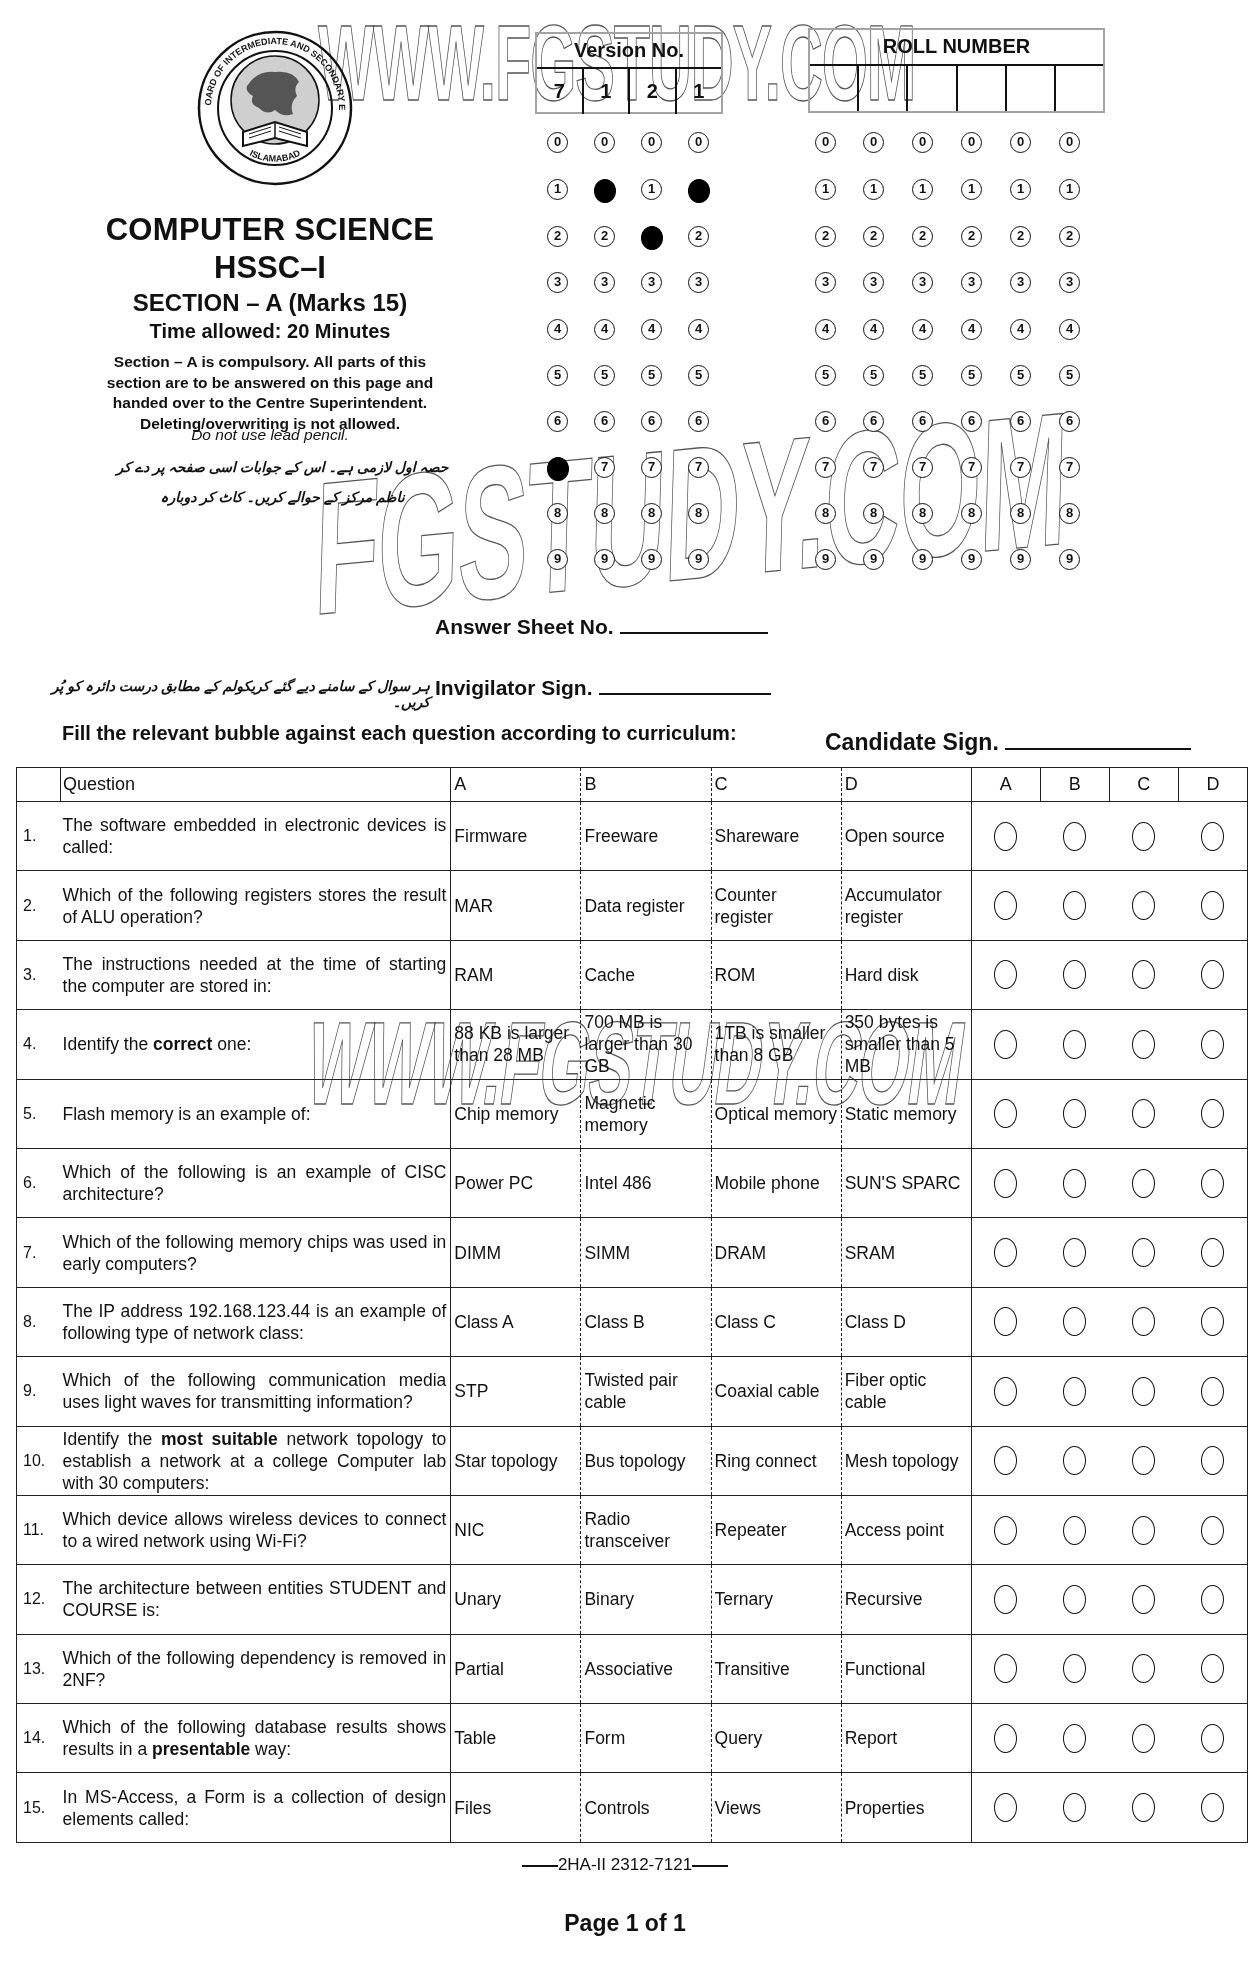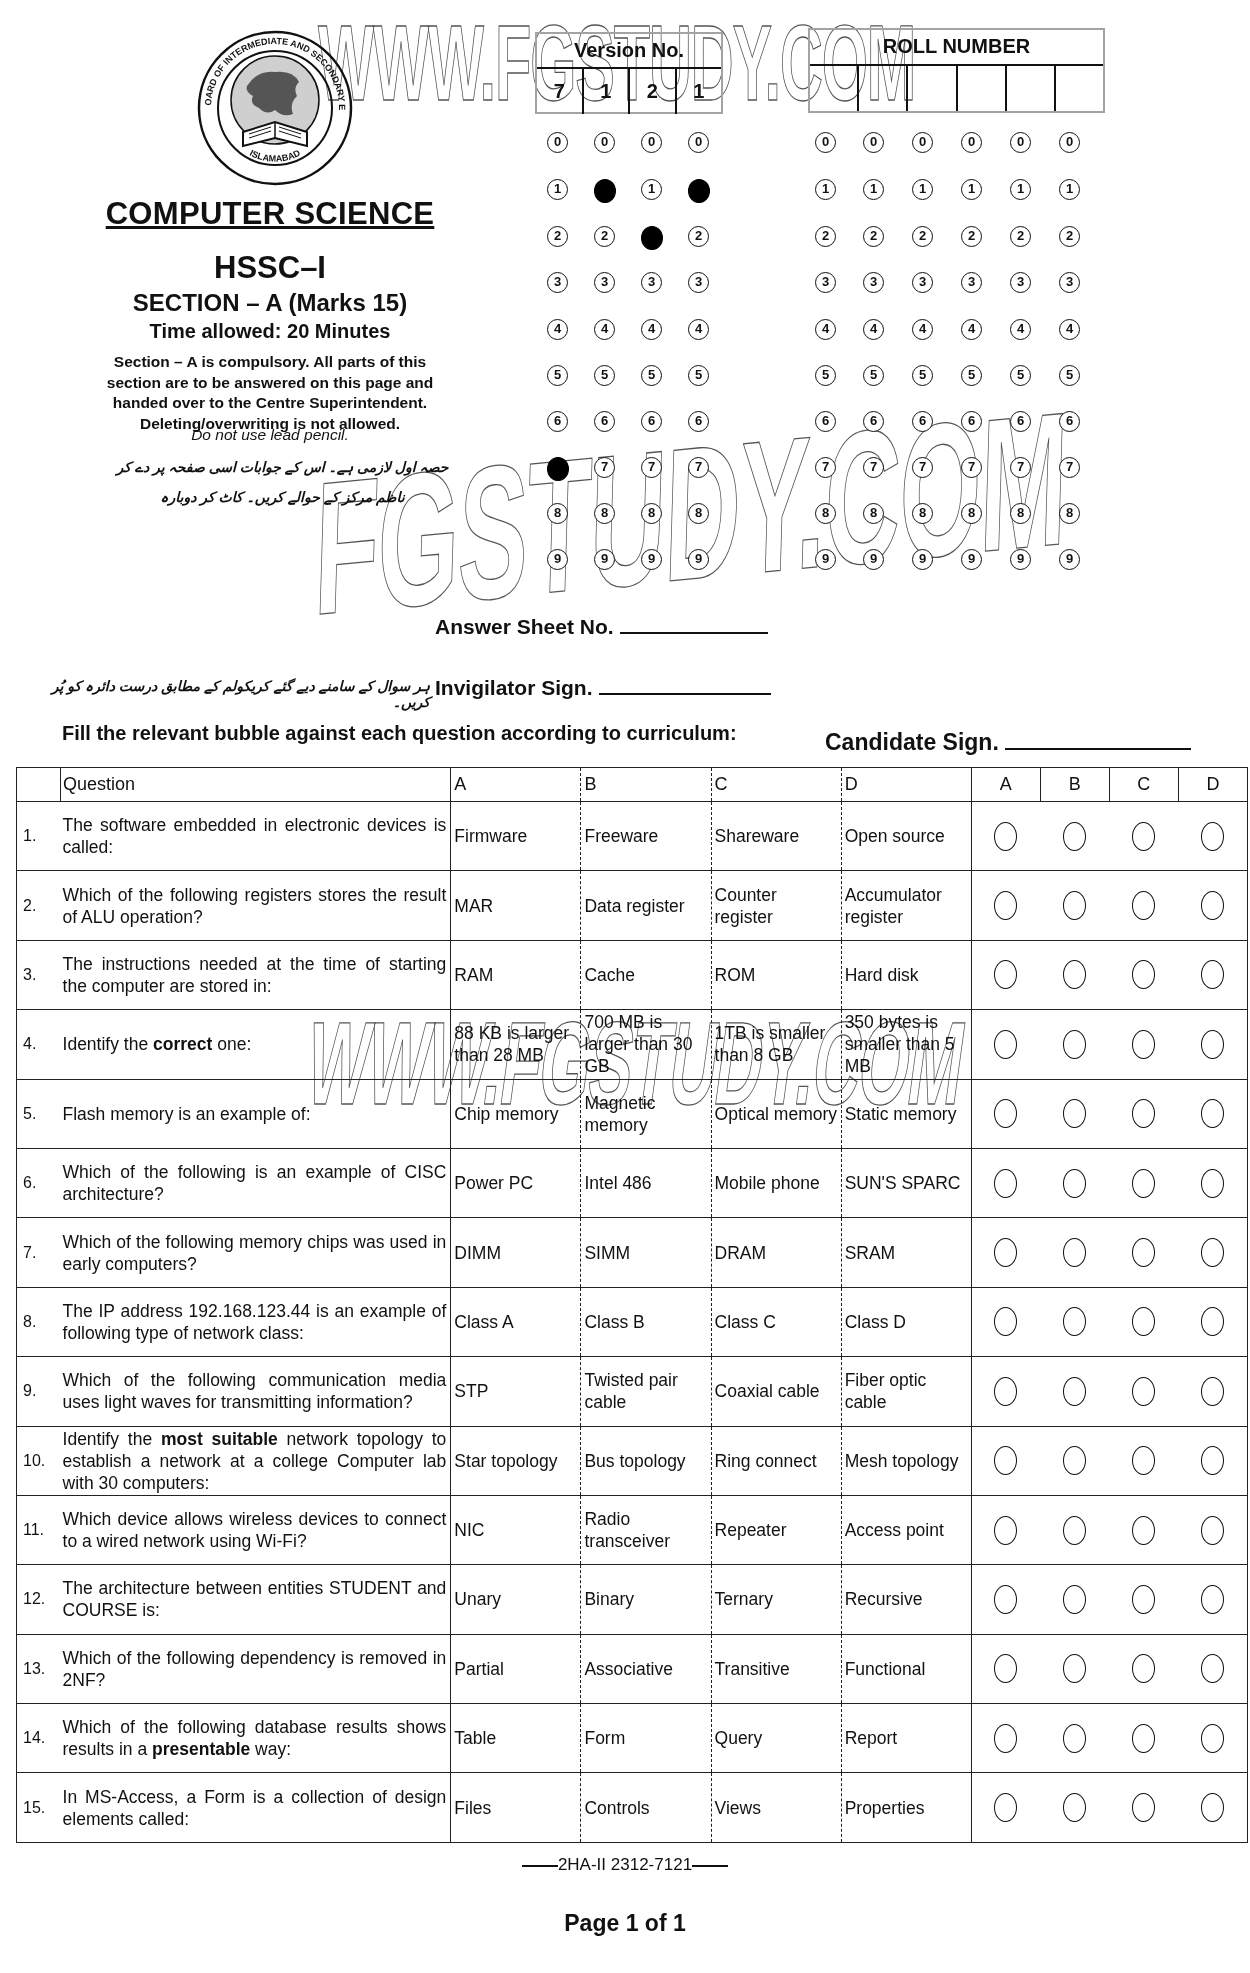--- a/index.html
+++ b/index.html
@@ -13,21 +13,21 @@
 
   
   .wm { position: absolute; font-family: "Liberation Sans", sans-serif; font-weight: bold; color: transparent;
         -webkit-text-stroke: 1.3px #555; letter-spacing: -2px; pointer-events: none; transform: scaleX(0.55); transform-origin: left top; white-space: nowrap; }
   #wm1 { left: 318px; top: 0px; font-size: 108px; }
   #wm2 { left: 318px; top: 440px; font-size: 190px; transform: scaleX(0.55) skewX(-6deg) rotate(-3deg); }
   #wm3 { left: 318px; top: 995px; font-size: 118px; transform: scaleX(0.55) skewX(-14deg); }
 
   
   .title-block { left: 80px; width: 380px; text-align: center; }
-  #title-subject { top: 196px; font-size: 31px; font-weight: bold; letter-spacing: 0.3px; text-decoration: underline; }
+  #title-subject { top: 212px; font-size: 31px; font-weight: bold; letter-spacing: 0.3px; }
   #title-level { top: 250px; font-size: 31px; font-weight: bold; }
   #title-section { top: 289px; font-size: 24px; font-weight: bold; }
   #title-time { top: 320px; font-size: 20px; font-weight: bold; }
   #title-instructions { top: 344px; font-size: 15.5px; font-weight: bold; line-height: 20.5px; margin-top: 8px; }
   #title-pencil { top: 426px; font-size: 15.5px; font-style: italic; }
   #urdu-instructions { left: 110px; top: 452px; width: 345px; font-size: 14px; line-height: 30px; text-align: center; direction: rtl; font-style: italic; font-weight: bold; }
 
   
   .boxed { border: 2px solid #a3a3a3; }
   #version-box { left: 535px; top: 32px; width: 188px; height: 82px; }

